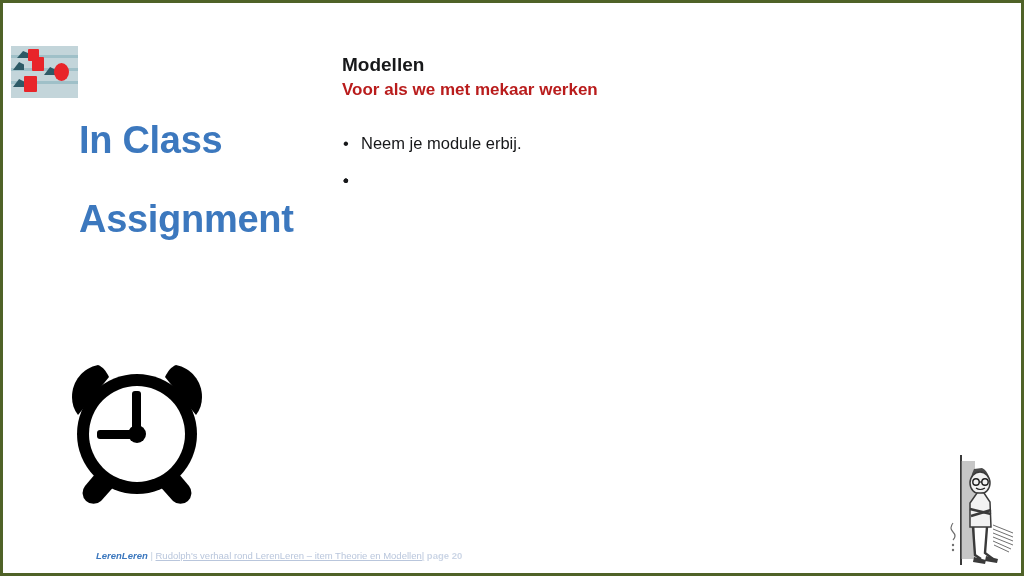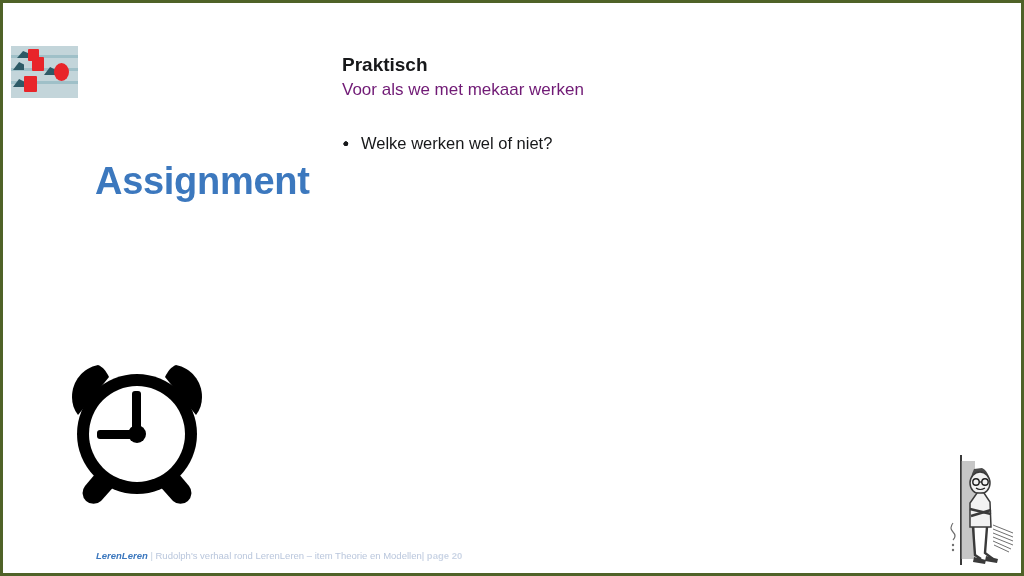--- a/index.html
+++ b/index.html
@@ -78,40 +78,39 @@
   #title-block .title-line {
     color: #3C78BE;
     font-size: 38px;
     font-weight: bold;
     line-height: 1.0;
     letter-spacing: -0.3px;
     white-space: nowrap;
   }
   #title-block .title-line-2 {
     margin-top: 41px;
-    margin-left: 16px;
   }
 
   
   #content-block {
     position: absolute;
     left: 339px;
     top: 50px;
     width: 640px;
   }
   #heading {
     color: #17181a;
     font-size: 19px;
     font-weight: bold;
     line-height: 1.25;
   }
   #subheading {
-    color: #701a75;
+    color: #b91c1c;
     font-size: 17px;
-    font-weight: normal;
+    font-weight: bold;
     line-height: 1.3;
     margin-top: 2px;
   }
   #bullet-list {
     list-style: none;
     margin: 0;
     padding: 0;
     margin-top: 32px;
   }
   #bullet-list li {
@@ -161,20 +160,21 @@
   #footer .brand {
     color: #3C78BE;
     font-weight: bold;
     font-style: italic;
   }
   #footer .sep {
     color: #c3cfe0;
   }
   #footer .desc {
     color: #b9c6dc;
+    text-decoration: underline;
   }
   #footer .page {
     color: #ccd6e6;
     font-weight: bold;
   }
 </style>
 </head>
 <body>
 
 <div id="slide">
@@ -187,40 +187,41 @@
     <div class="person p2"></div>
     <div class="person p3"></div>
     <div class="person p4"></div>
     <div class="block b1"></div>
     <div class="block b2"></div>
     <div class="block b3"></div>
     <div class="ball"></div>
   </div>
 
   <div id="title-block">
+    <div class="title-line title-line-1">In Class</div>
     <div class="title-line title-line-2">Assignment</div>
   </div>
 
   <div id="content-block">
-    <div id="heading">Praktisch</div>
+    <div id="heading">Modellen</div>
     <div id="subheading">Voor als we met mekaar werken</div>
 
     <ul id="bullet-list">
       <li>
         <span class="bullet-dot">•</span>
-      </li>
-      <li>
-        <span class="bullet-dot">•</span>
-      </li>
-      <li>
-        <span class="bullet-dot">•</span>
-      </li>
-      <li>
-        <span class="bullet-dot">•</span>
-        <span>Welke werken wel of niet?</span>
+        <span>Neem je module erbij.</span>
+      </li>
+      <li>
+        <span class="bullet-dot">•</span>
+      </li>
+      <li>
+        <span class="bullet-dot">•</span>
+      </li>
+      <li>
+        <span class="bullet-dot">•</span>
       </li>
     </ul>
   </div>
 
   <div id="alarm-clock">
     <svg viewBox="0 0 140 152" width="140" height="152" aria-hidden="true">
 
       <path d="M31 10 C16 13 5 26 5 42 C5 49 7 55 11 60 L42 22 C39 16 36 12 31 10 Z" fill="#000000"></path>
       <path d="M109 10 C124 13 135 26 135 42 C135 49 133 55 129 60 L98 22 C101 16 104 12 109 10 Z" fill="#000000"></path>
 

